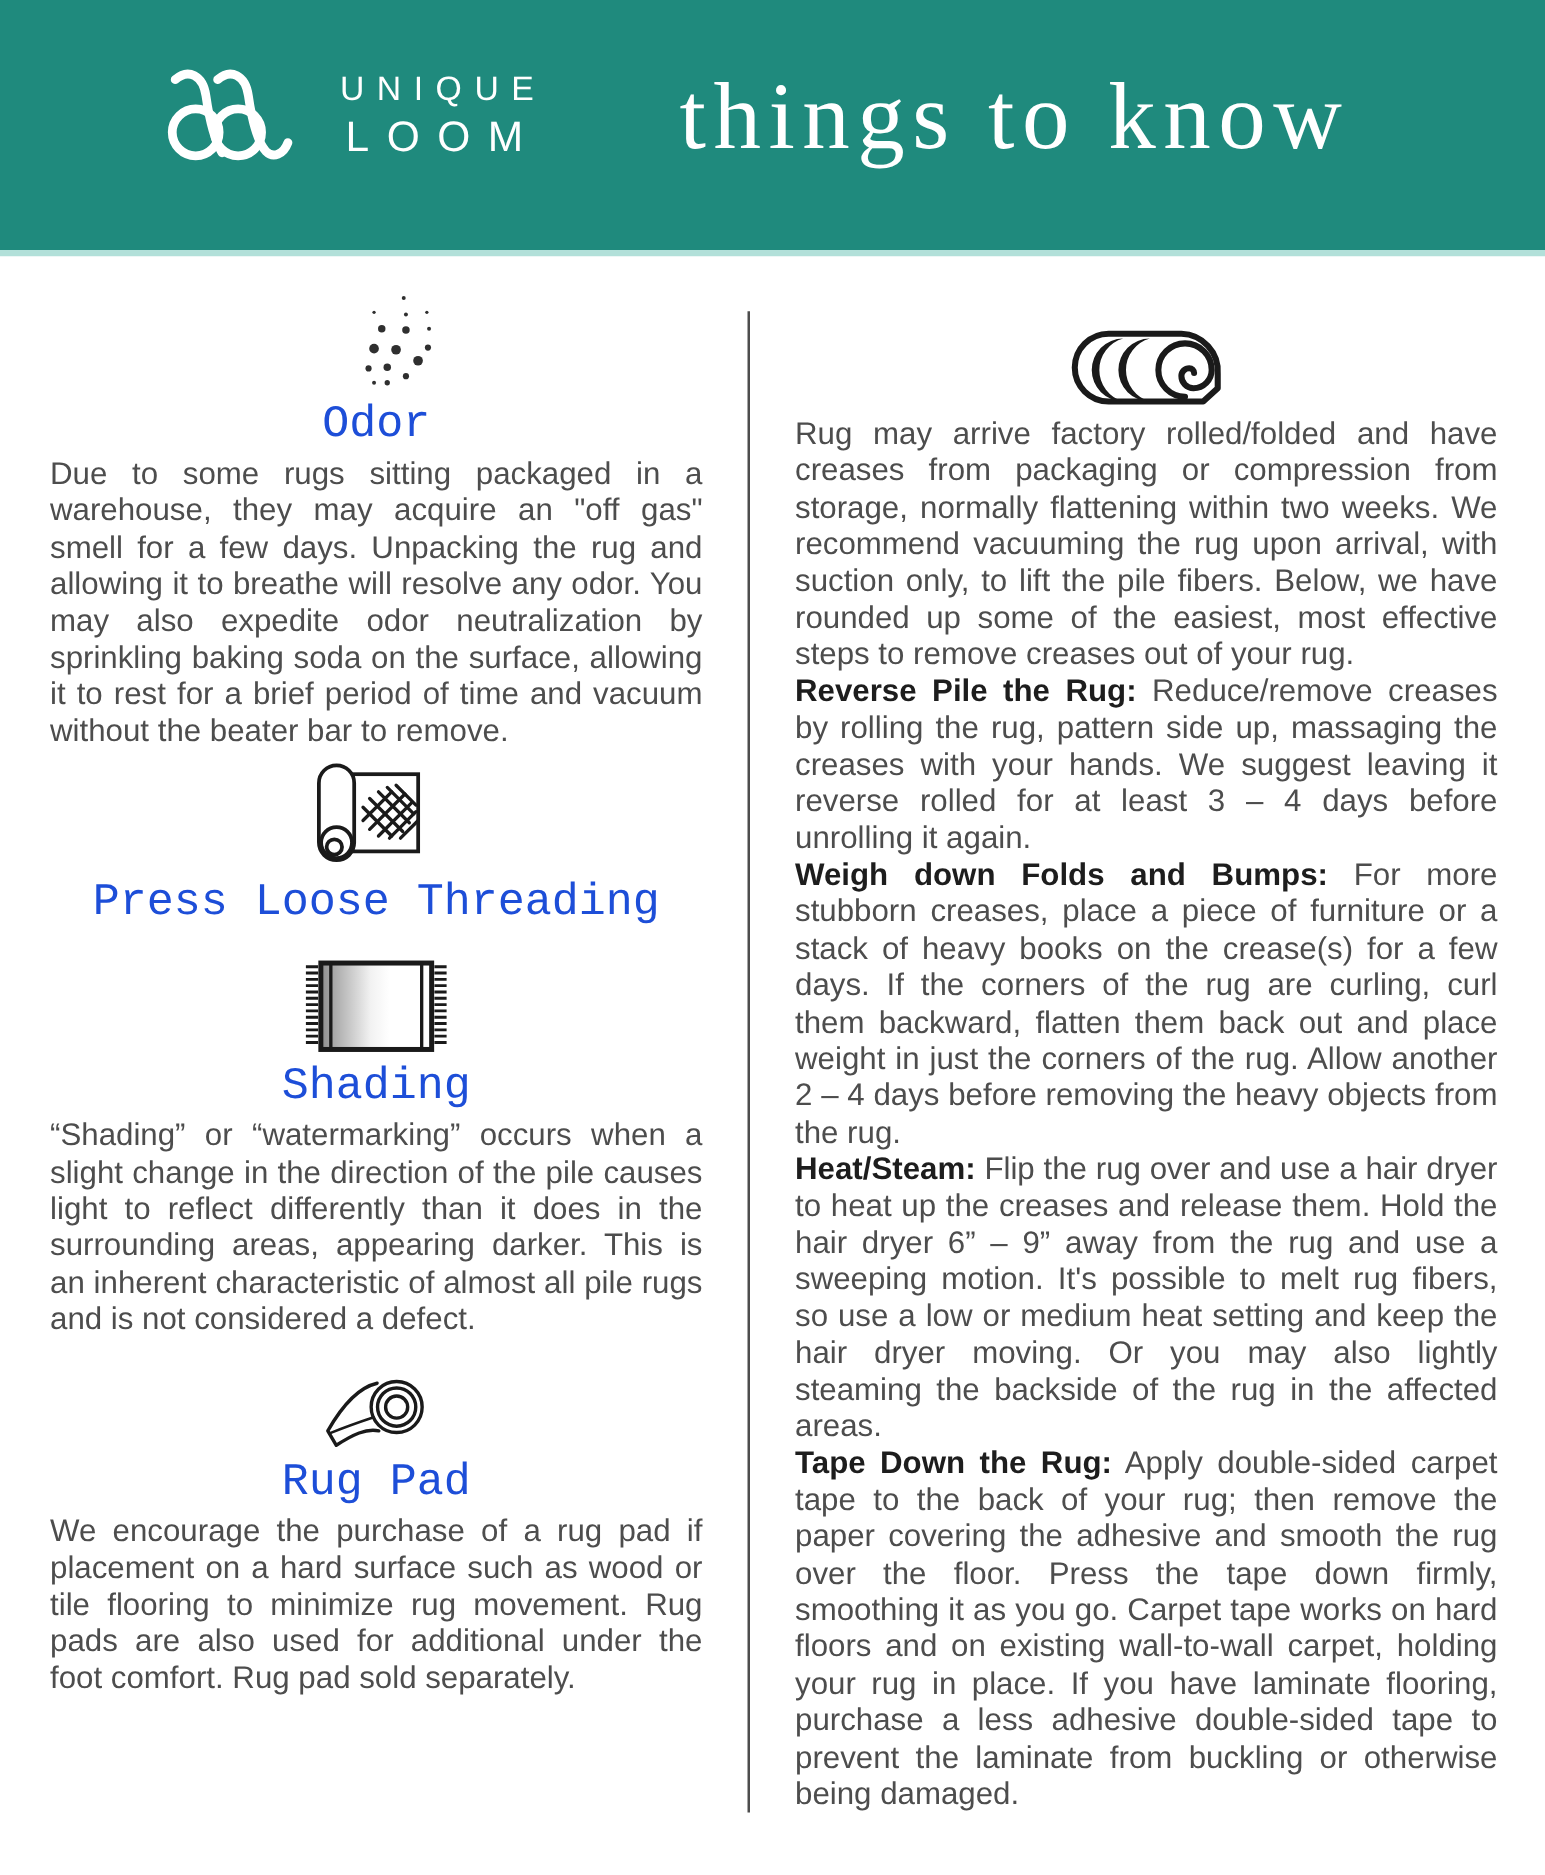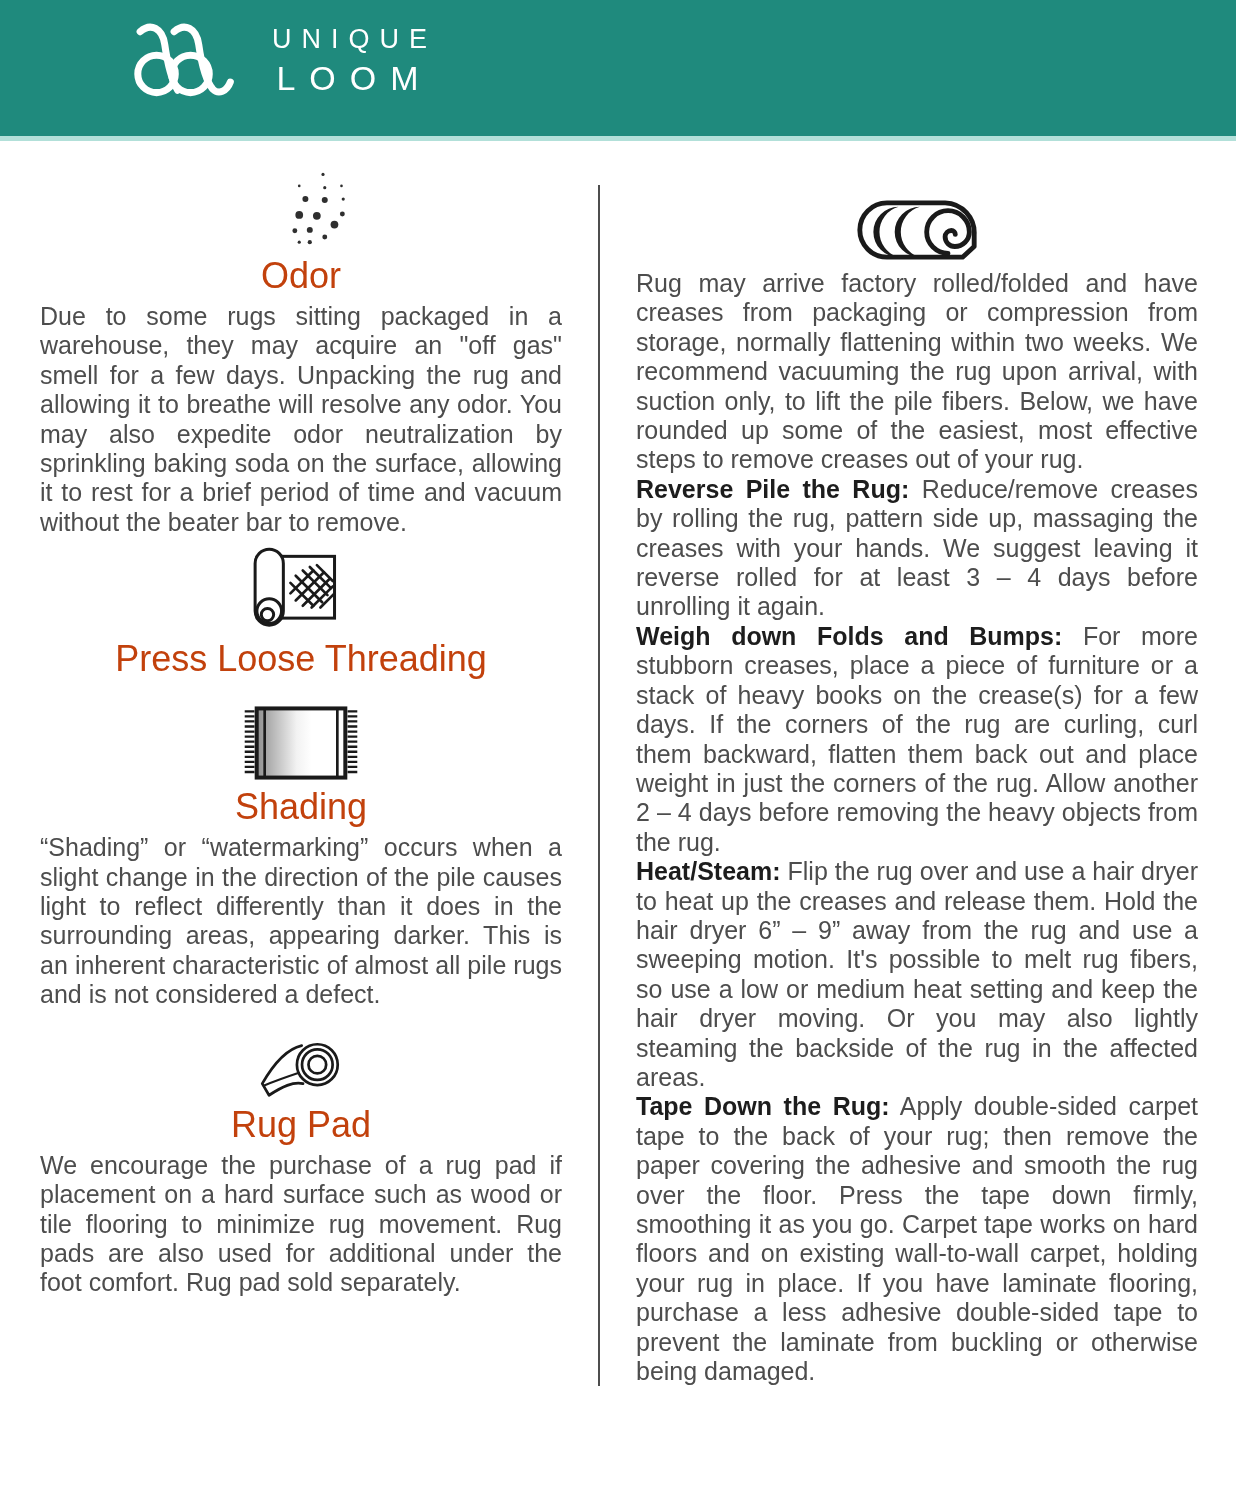--- a/index.html
+++ b/index.html
@@ -1,35 +1,35 @@
 <!DOCTYPE html>
 <html><head>
 <meta charset="utf-8">
 <style>
   html,body{margin:0;padding:0;background:#ffffff;}
   #page{width:1236px;height:1500px;position:relative;overflow:hidden;background:#ffffff;
         font-family:"Liberation Sans",sans-serif;}
   
-  .header{height:136px;background:#1f8a7d;display:flex;align-items:center;box-sizing:border-box;
+  .header{height:200px;background:#1f8a7d;display:flex;align-items:center;box-sizing:border-box;
           padding:0 40px 14px 128px;}
   .header-accent{height:5px;background:#b2e0d9;}
   .brand{display:flex;align-items:center;gap:26px;}
   .brand-text{color:#ffffff;text-align:center;line-height:1.25;}
   .brand-top{font-size:27px;letter-spacing:10px;}
   .brand-bottom{font-size:34px;letter-spacing:14px;}
   .page-title{flex:1;text-align:center;color:#ffffff;font-family:"Liberation Serif",serif;
               font-size:76px;letter-spacing:6px;padding-right:10px;}
   
   .content{display:flex;align-items:stretch;}
   .col-left{width:598px;box-sizing:border-box;padding:0 36px 0 40px;}
   .divider{width:2px;background:#4d4d4d;margin-top:44px;}
   .col-right{flex:1;box-sizing:border-box;padding:0 38px 0 36px;}
   
   .icon-wrap{text-align:center;}
-  .section-heading{font-family:Liberation Sans, sans-serif;font-size:36px;color:#c2410c;
+  .section-heading{font-family:Liberation Mono, monospace;font-size:36px;color:#1d4ed8;
                    text-align:center;margin:4px 0 5px 0;font-weight:400;}
   p.body{font-size:25px;line-height:29.4px;color:#4d4d4d;text-align:justify;margin:0;}
   p.body .tip-label{font-weight:700;color:#1d1d1d;}
   .tip{margin-top:29px;}
   svg.lineart{display:inline-block;vertical-align:top;}
 </style>
 </head>
 <body>
 
 <div id="page">
@@ -42,20 +42,21 @@
           <path d="M10,10 C19,2 29,7 31,21 C33,35 36,50 42,60"></path>
           <circle cx="53" cy="46" r="16"></circle>
           <path d="M39,10 C48,2 58,7 60,21 C62,35 65,51 72,59 C77,64 84,61 87,53"></path>
         </svg>
       </span>
       <div class="brand-text">
         <div class="brand-top">UNIQUE</div>
         <div class="brand-bottom">LOOM</div>
       </div>
     </div>
+    <div class="page-title">things to know</div>
   </div>
   <div class="header-accent"></div>
 
   <div class="content">
 
     <div class="col-left">
 
       <div>
         <div class="icon-wrap" style="margin-top:22px;">
           <span>

